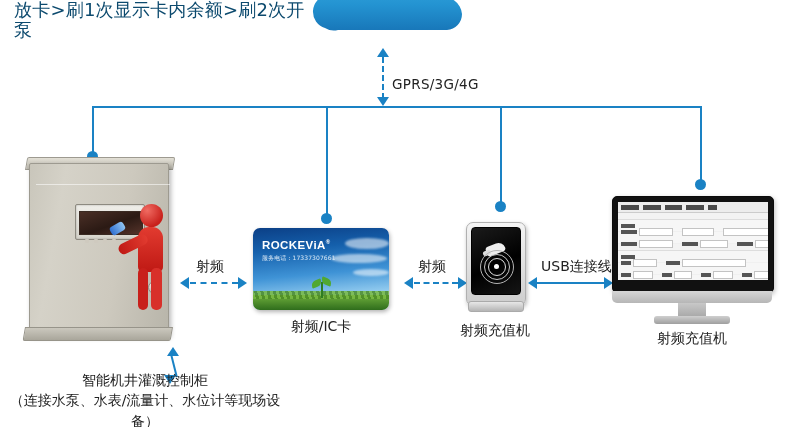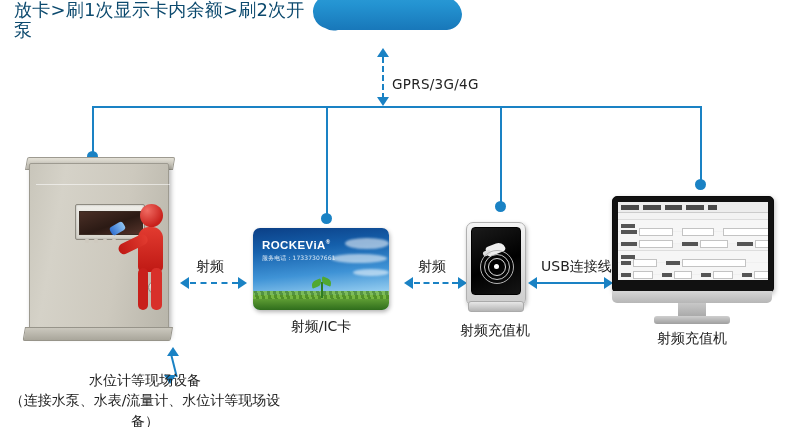--- a/index.html
+++ b/index.html
@@ -257,21 +257,21 @@
       </div>
     </div>
     <div class="cab-bottom"></div>
   </div>
 
   <div class="ah ah-up abs" style="left:167px;top:347px;"></div>
   <div class="ln abs" style="left:170px;top:354px;width:2px;height:24px;transform:rotate(-14deg);transform-origin:top left;"></div>
   <div class="ah ah-down abs" style="left:164px;top:375px;"></div>
 
   <div class="abs" id="cabinet-caption">
-    <div class="cap-main">水位计等现场设备</div>
+    <div class="cap-main">智能机井灌溉控制柜</div>
     <div class="cap-sub">（连接水泵、水表/流量计、水位计等现场设备）</div>
   </div>
 
   <div class="ah ah-left abs" style="left:180px;top:277px;"></div>
   <div class="hdash abs" style="left:190px;top:282px;width:48px;"></div>
   <div class="ah ah-right abs" style="left:238px;top:277px;"></div>
   <div class="link-label abs" style="left:196px;top:258px;">射频</div>
 
   <div class="abs" id="card">
     <div class="card-body">

